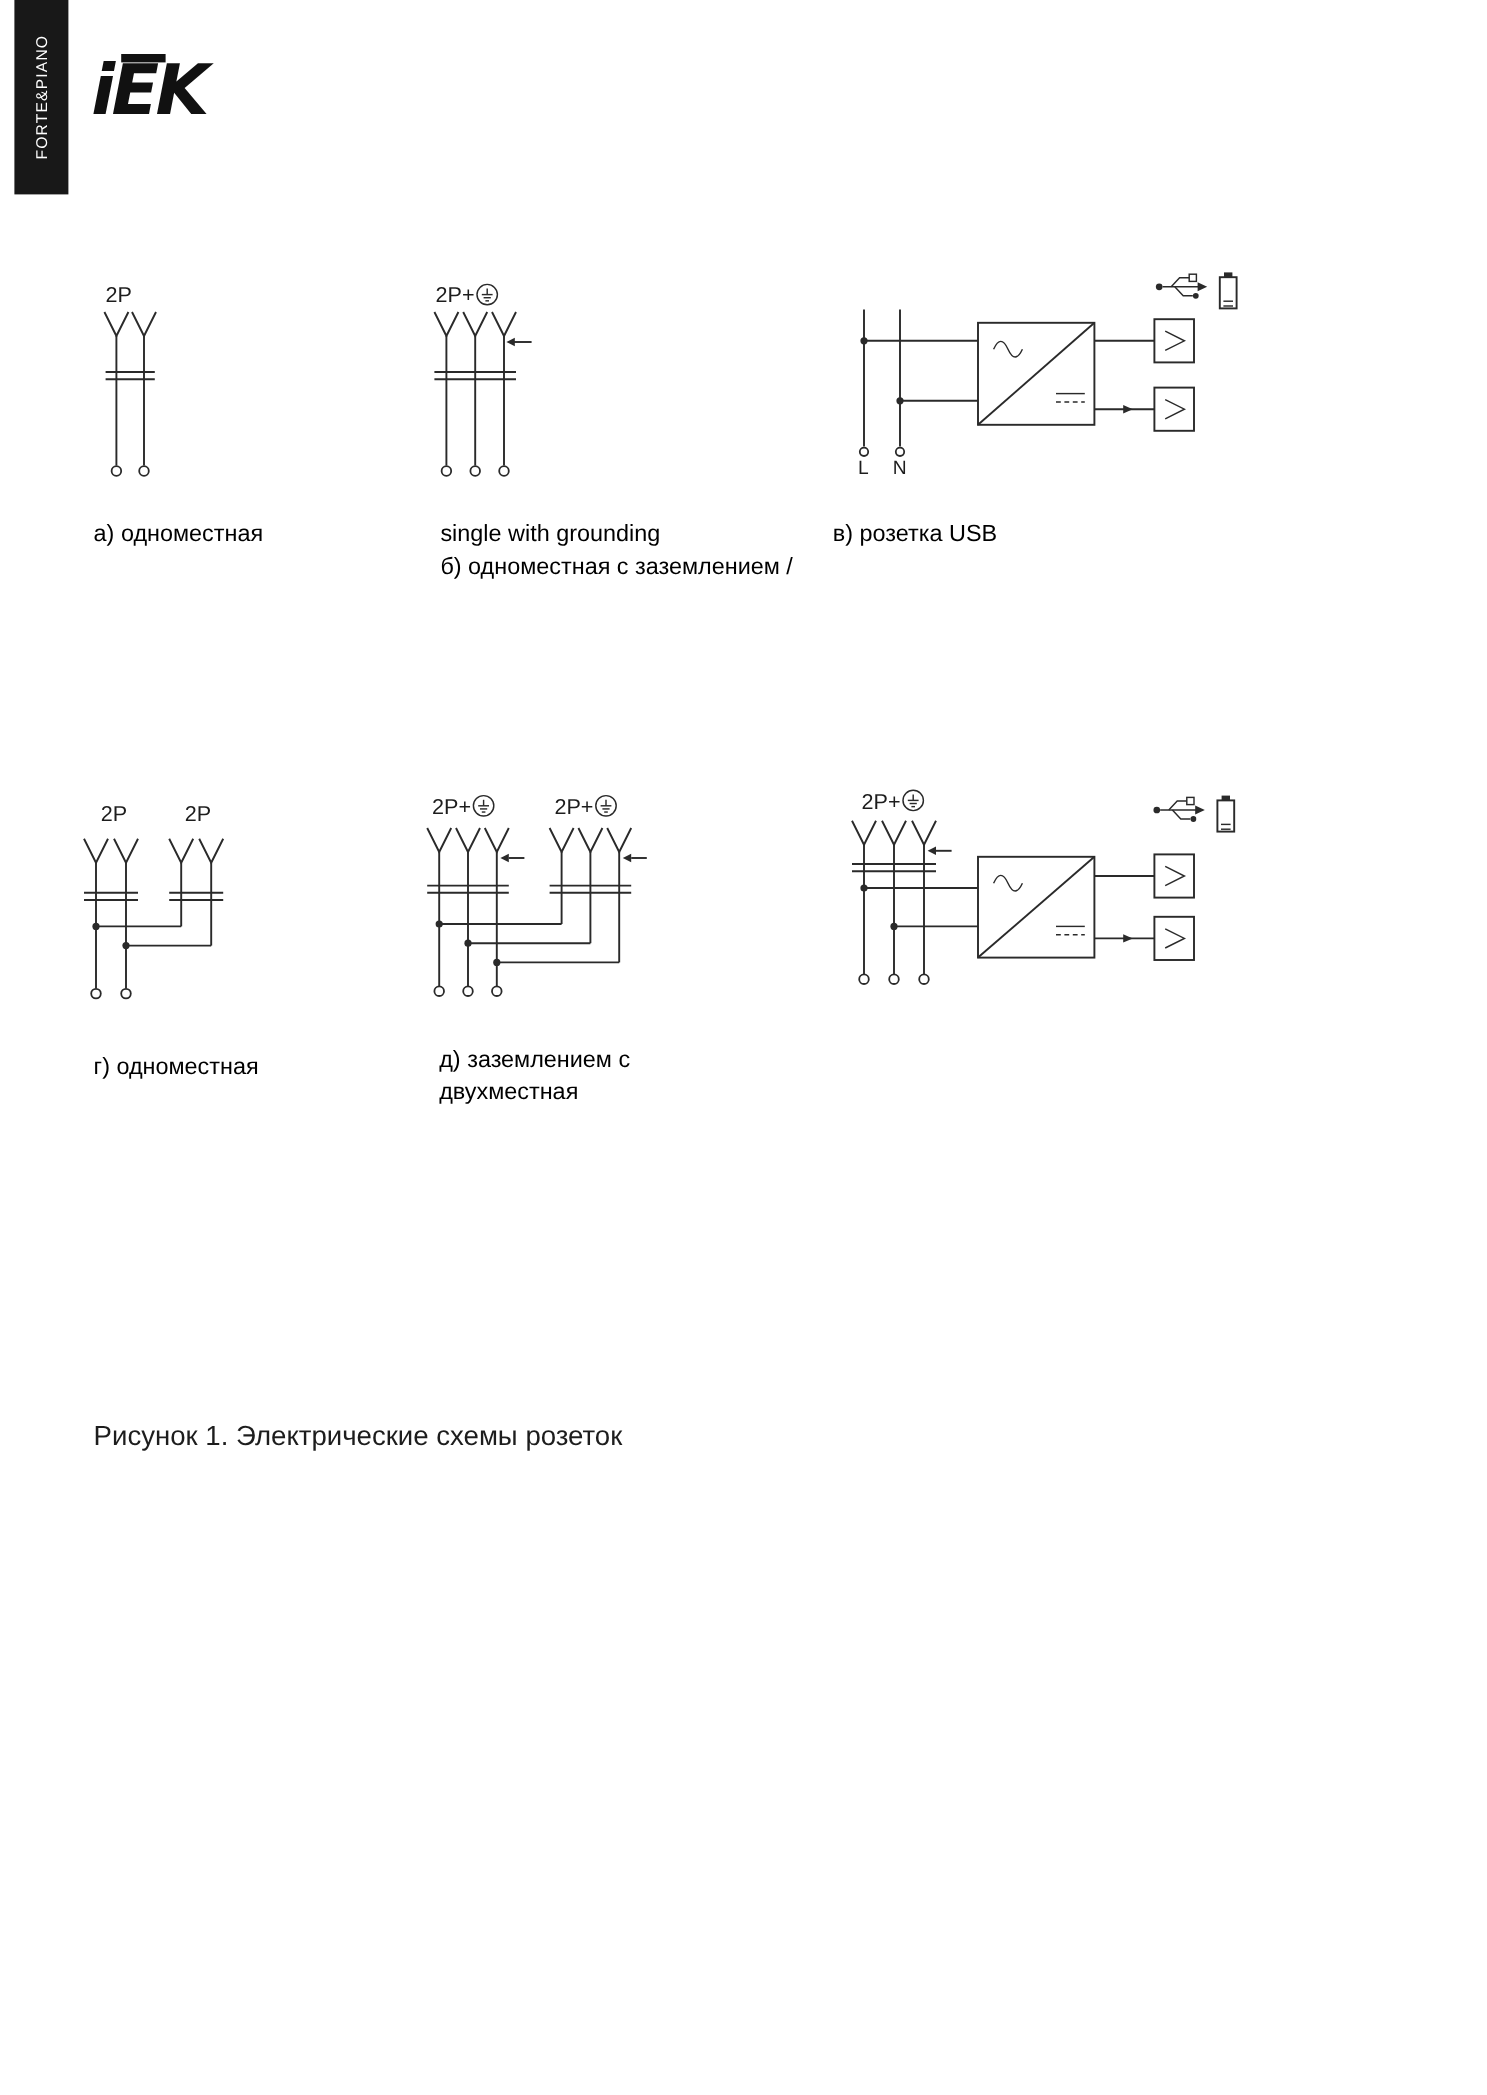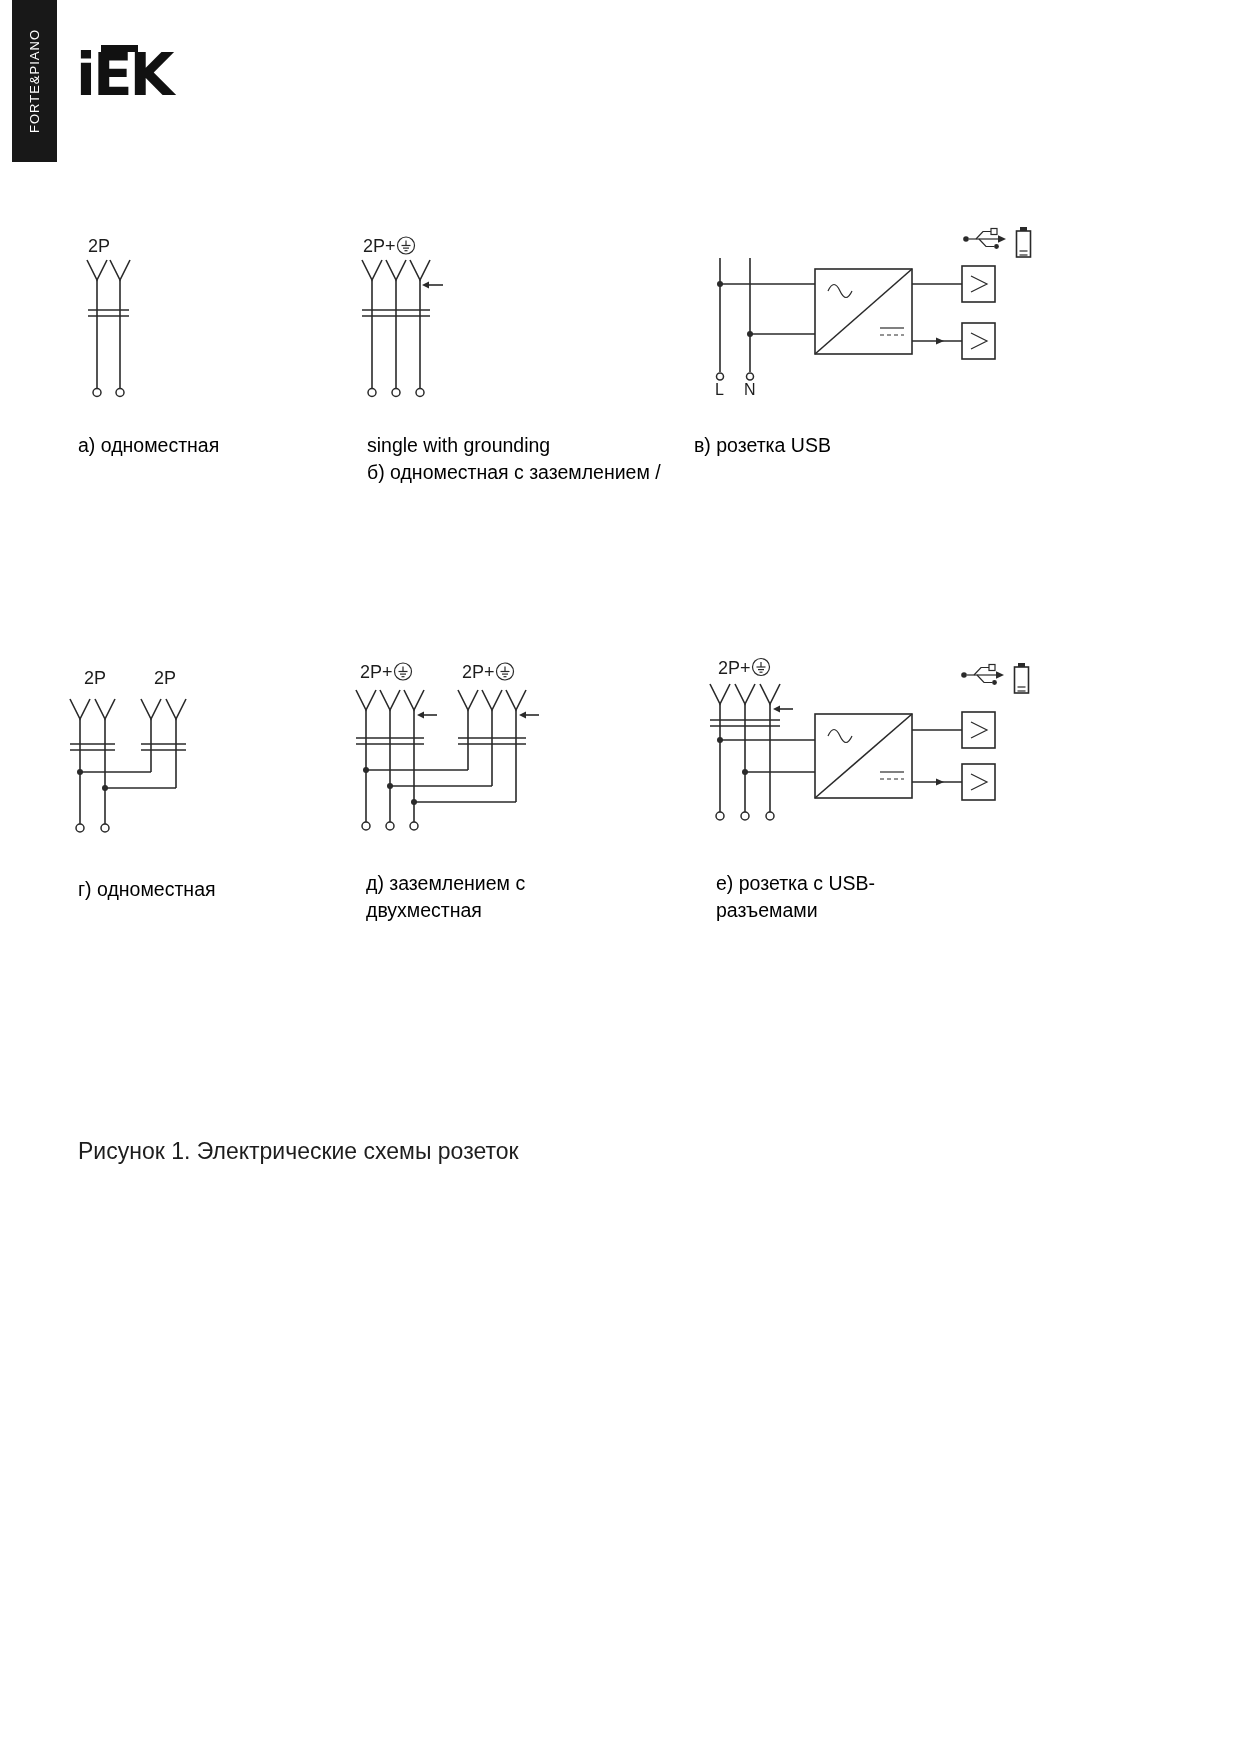--- a/index.html
+++ b/index.html
@@ -13,26 +13,26 @@
     background:#181818; display:flex; align-items:center; justify-content:center;
   }
   .series-tab span {
     writing-mode:vertical-rl; transform:rotate(180deg);
     color:#ffffff; font-size:13px; letter-spacing:1px; font-weight:500;
   }
   
   .logo { position:absolute; left:76px; top:46px; width:120px; height:62px; }
   .logo-text {
     font-family:"DejaVu Sans", sans-serif; font-size:58px; font-weight:800;
-    letter-spacing:-3px; line-height:1; color:#111;
+    letter-spacing:-3px; line-height:1; color:#111;font-style:italic;
   }
   .logo-bar { position:absolute; top:-1px; left:25px; width:37px; height:7px; background:#111; }
   
   .cap { position:absolute; font-size:19.5px; line-height:1.38; color:#000000; }
-  .fig-caption { position:absolute; font-size:23px; color:#1d1d1d; }
+  .fig-caption { position:absolute; font-size:23px; color:#1d1d1d;margin-top:45px; }
   
   svg.sch { position:absolute; overflow:visible; }
   .sch .w   { stroke:#2a2a2a; stroke-width:1.6; fill:none; }
   .sch .thin{ stroke-width:1.2; }
   .sch .dash{ stroke-dasharray:4 3; }
   .sch .term{ fill:#ffffff; stroke:#2a2a2a; stroke-width:1.5; }
   .sch .dot { fill:#2a2a2a; stroke:none; }
   .sch .ah  { fill:#2a2a2a; stroke:none; }
   .sch text { font-family:"Liberation Sans", sans-serif; fill:#1d1d1d; }
 </style>
@@ -329,20 +329,16 @@
       <polyline class="w thin" points="13,0 20,7.5 28,7.5"></polyline>
       <circle class="dot" cx="30.5" cy="7.5" r="2.4"></circle>
     </g>
     <g transform="translate(316,13)">
       <rect class="dot" x="4" y="0" width="7" height="4"></rect>
       <rect class="w" x="0.5" y="4" width="14" height="26"></rect>
       <line class="w thin" x1="3.5" y1="24" x2="11.5" y2="24"></line>
       <line class="w thin" x1="3.5" y1="28" x2="11.5" y2="28"></line>
     </g>
   </svg>
-  <div class="cap" style="left:716px;top:870px;width:300px">
-    <div>е) розетка с USB-</div>
-    <div>разъемами</div>
-  </div>
 
   <div class="fig-caption" style="left:78px;top:1138px">Рисунок 1. Электрические схемы розеток</div>
 
 </div>
 
 </body></html>

